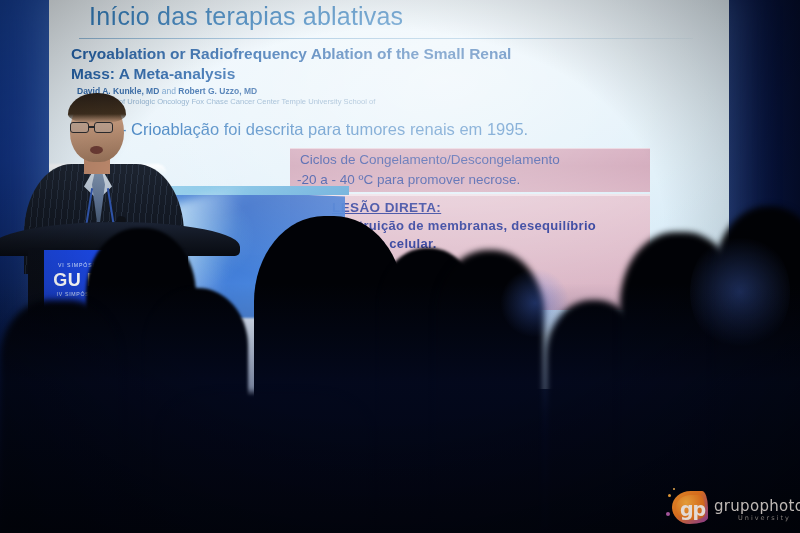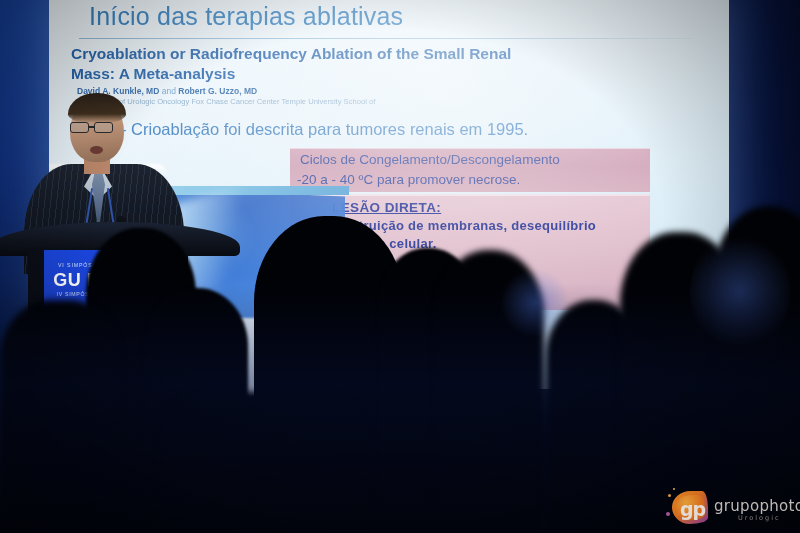--- a/index.html
+++ b/index.html
@@ -399,16 +399,16 @@
 
   <div class="wm">
     <div class="wm-dot3"></div>
     <div class="wm-dot1"></div>
     <div class="wm-dot2"></div>
     <div class="wm-badge">
       <div class="wm-badge-in"></div>
       <div class="wm-gp">gp</div>
     </div>
     <div class="wm-name">grupophoto</div>
-    <div class="wm-sub">Urologic</div>
+    <div class="wm-sub">University</div>
   </div>
 
 </div>
 
 </body></html>

